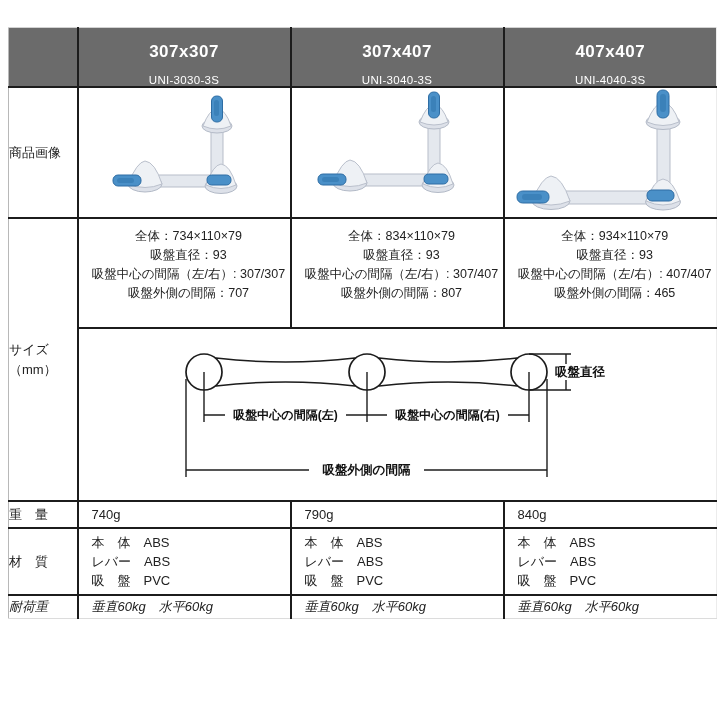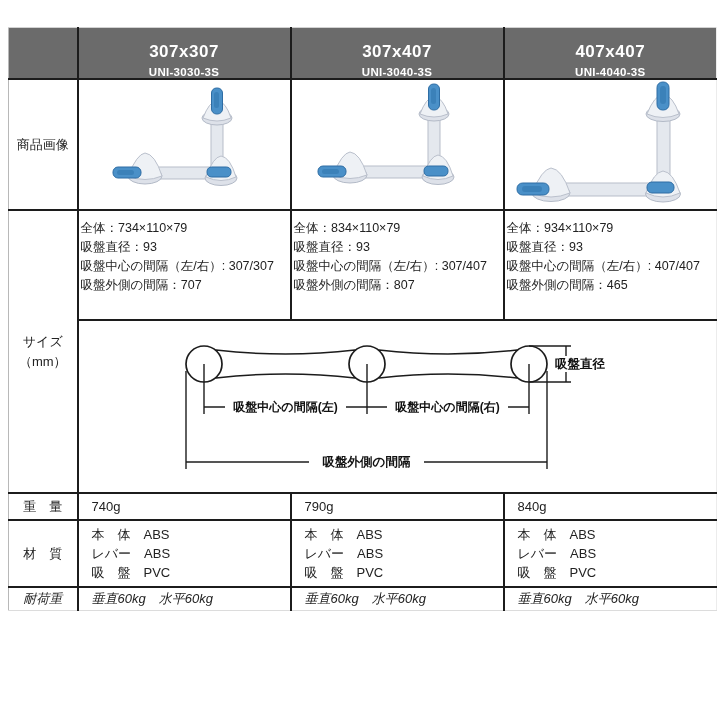--- a/index.html
+++ b/index.html
@@ -21,31 +21,31 @@
   .edge-l{border-left:1px solid #b8b8b8 !important;}
   .edge-r{border-right:1px solid #ececec !important;}
   .edge-t{border-top:1px solid #d2d2d2 !important;}
   .edge-b{border-bottom:1px solid #dcdcdc !important;}
 
   thead th{
     background:#6b6b6b;color:#ffffff;height:49px;
     border-bottom:3px solid #000000;text-align:center;
   }
   .hdr-size{font-size:17px;font-weight:bold;letter-spacing:.5px;line-height:20px;margin-top:14px;}
-  .hdr-model{font-size:11.5px;font-weight:bold;letter-spacing:.3px;margin-top:4px;}
+  .hdr-model{font-size:11.5px;font-weight:normal;letter-spacing:.3px;margin-top:12px;}
 
   td.label-cell{
-    text-align:center;font-size:13px;color:#222;background:#fff;line-height:20px;border-radius:19px;
+    font-size:13px;color:#222;background:#fff;line-height:20px;border-radius:19px;
   }
   tr.row-image td{height:129px;}
   td.img-cell{text-align:center;background:#fff;}
   td.img-cell svg{display:block;}
 
   tr.row-spec td{height:100px;}
-  td.spec-cell{vertical-align:top;padding:8px 2px 0 2px;}
+  td.spec-cell{vertical-align:top;padding:8px 2px 0 11px;text-align:center;}
   .spec-line{font-size:12.5px;line-height:19px;color:#222;white-space:nowrap;}
 
   tr.row-diagram td{height:171px;}
   td.diagram-cell{position:relative;background:#fff;}
   td.diagram-cell svg{position:absolute;left:0;top:0;}
 
   tr.row-weight td{height:25px;}
   tr.row-material td{height:61px;margin-top:44px;}
   tr.row-load td{height:22px;font-style:italic;}
   td.val-cell{font-size:13px;color:#222;padding-left:13px;vertical-align:middle;white-space:nowrap;}

